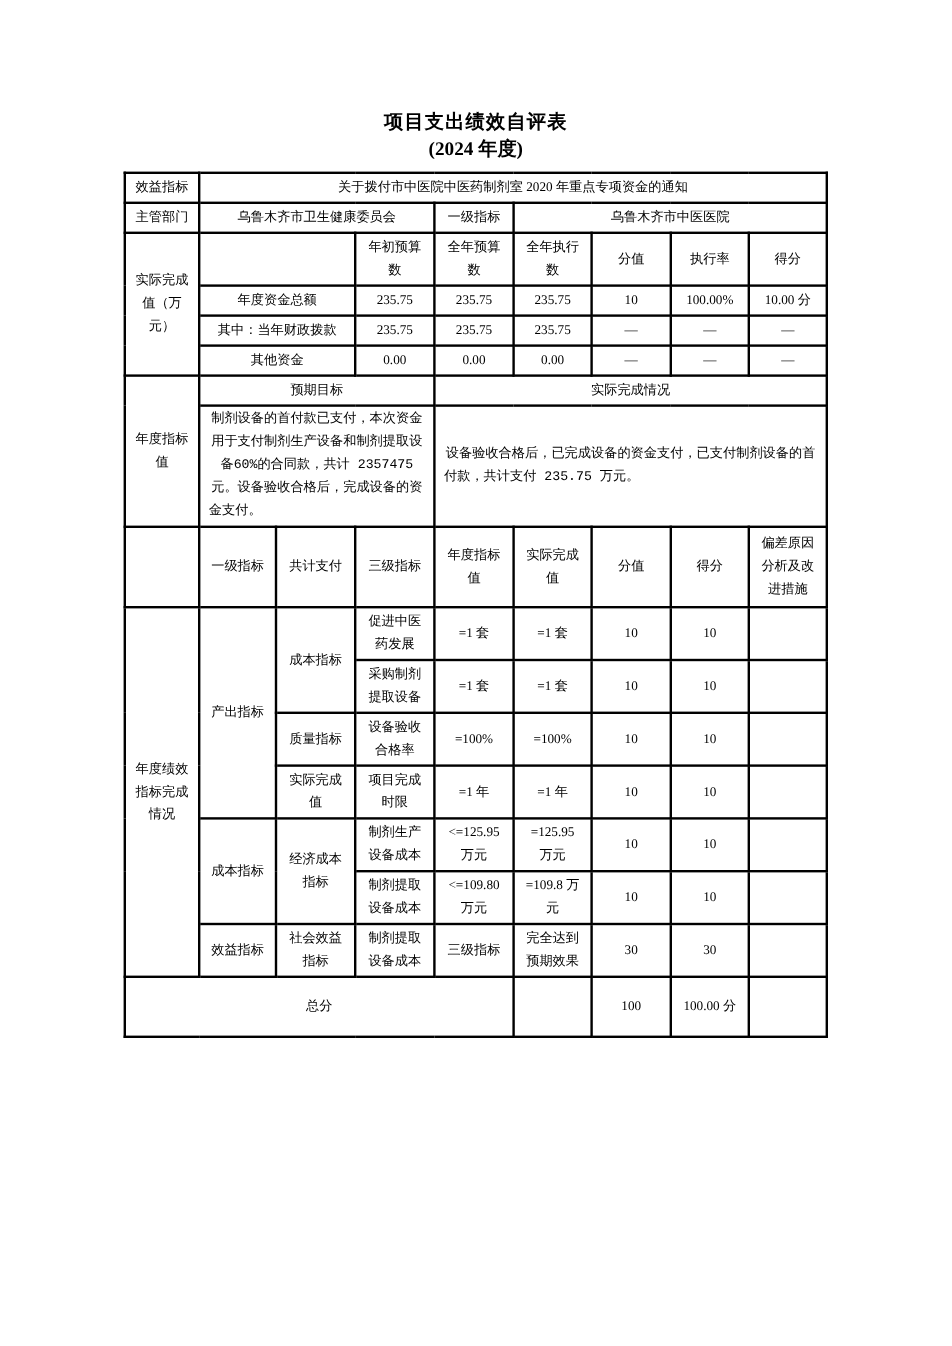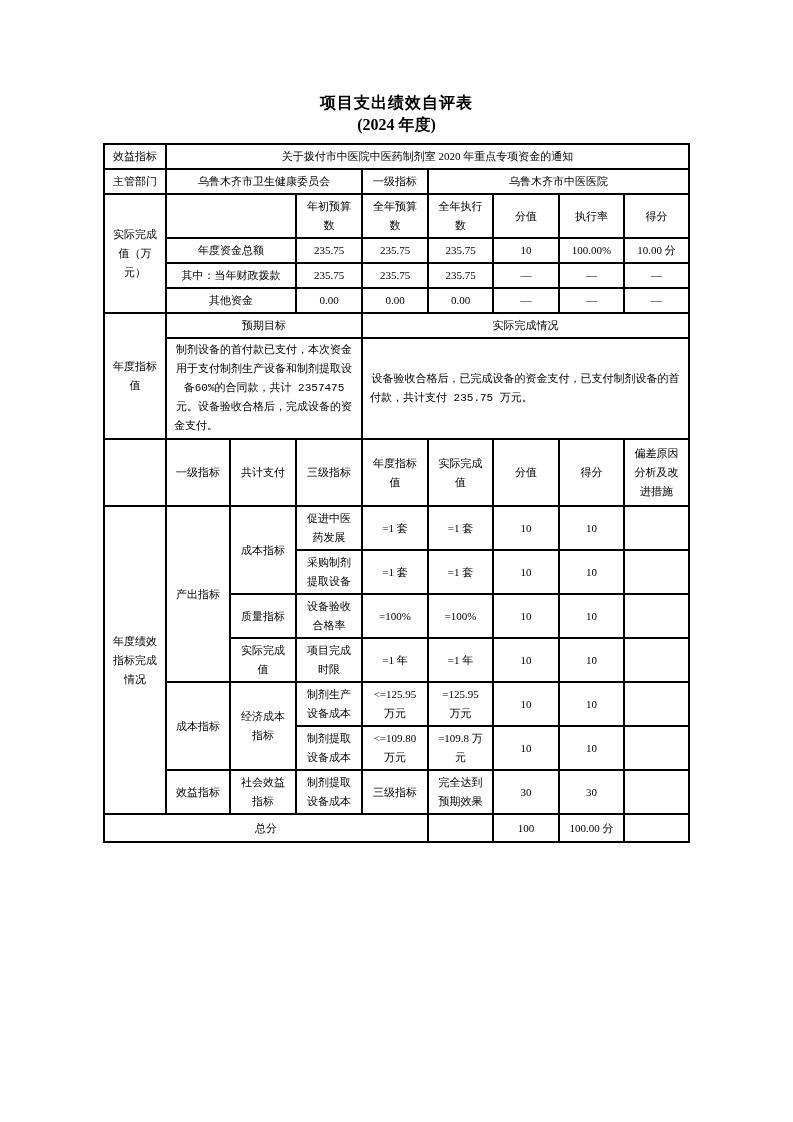--- a/index.html
+++ b/index.html
@@ -41,21 +41,21 @@
     vertical-align: middle;
     padding: 2px 7px;
     overflow: hidden;
     word-break: break-all;
   }
   
   tr.h22 { height: 22px; }
   tr.h23 { height: 23px; }
   tr.h42 { height: 42px; }
   tr.h43 { height: 43px; }
-  tr.h46 { height: 28px; }
+  tr.h46 { height: 50px; }
   tr.h67 { height: 67px; }
   tr.h77 { height: 77px; font-family: Liberation Mono, monospace; }
 
   td.left-just {
     text-align: justify;
     text-align-last: left;
     padding: 3px 9px;
     vertical-align: middle;
   }
   td.tight { padding: 2px 8px; }

